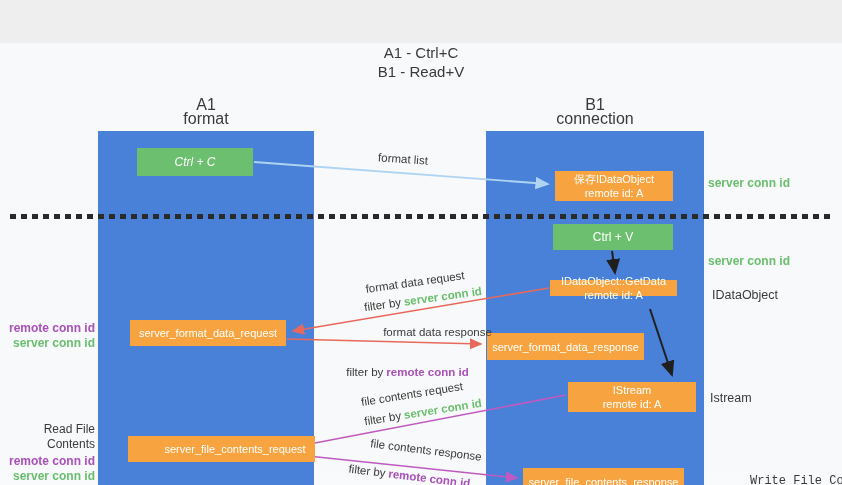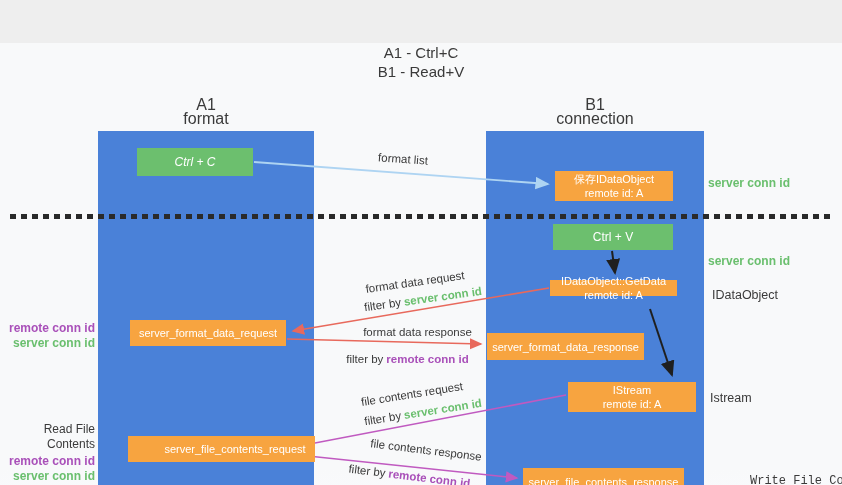--- a/index.html
+++ b/index.html
@@ -115,22 +115,22 @@
     <span>server_file_contents_response</span>
   </div>
 
   <div class="abs flow" style="left:358px;top:110px;width:90px;transform:rotate(4deg);">format list</div>
 
   <div class="abs flow" style="left:355px;top:233px;width:120px;transform:rotate(-8deg);">format data request</div>
   <div class="abs flow" style="left:348px;top:250px;width:150px;transform:rotate(-8deg);">
     <span class="fb">filter by</span><span class="gtxt">server conn id</span>
   </div>
 
-  <div class="abs flow" style="left:360px;top:283px;width:115px;">format data response</div>
-  <div class="abs flow" style="left:340px;top:310px;width:135px;">
+  <div class="abs flow" style="left:380px;top:283px;width:115px;">format data response</div>
+  <div class="abs flow" style="left:340px;top:323px;width:135px;">
     <span class="fb">filter by</span><span class="ptxt">remote conn id</span>
   </div>
 
   <div class="abs flow" style="left:352px;top:345px;width:120px;transform:rotate(-9deg);">file contents request</div>
   <div class="abs flow" style="left:348px;top:363px;width:150px;transform:rotate(-9deg);">
     <span class="fb">filter by</span><span class="gtxt">server conn id</span>
   </div>
 
   <div class="abs flow" style="left:366px;top:401px;width:120px;transform:rotate(7deg);">file contents response</div>
   <div class="abs flow" style="left:342px;top:427px;width:135px;transform:rotate(7deg);">

